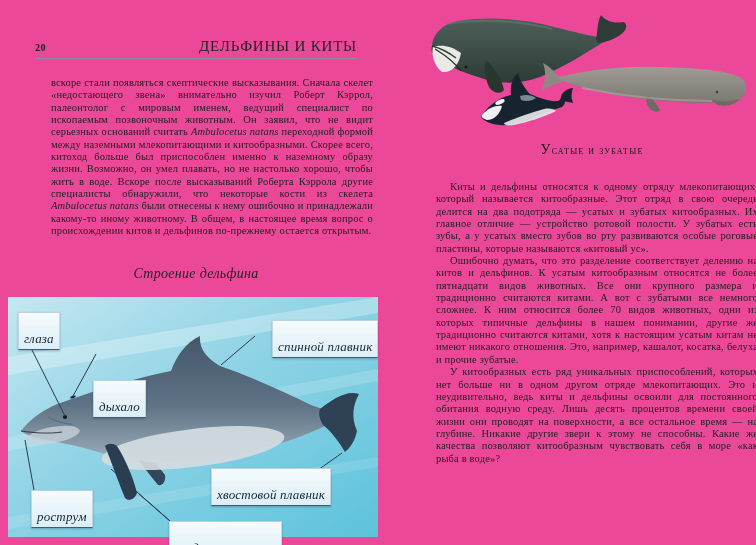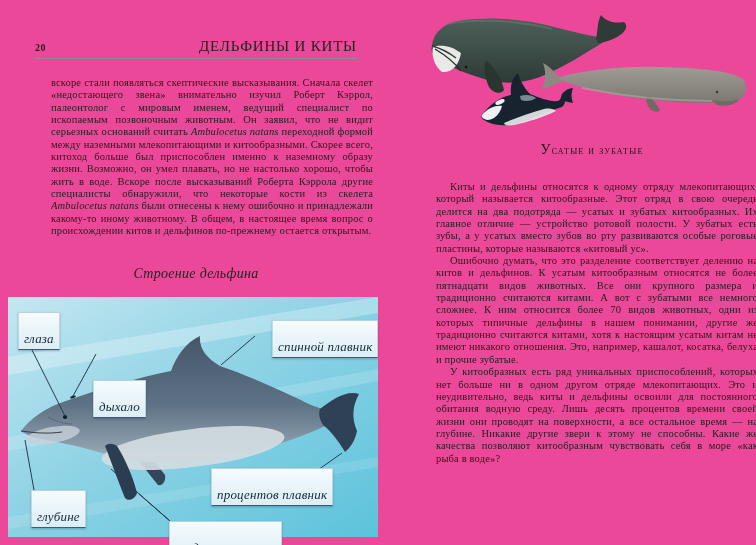--- a/index.html
+++ b/index.html
@@ -115,23 +115,23 @@
           <path d="M247 39 L213 68"></path>
           <path d="M290 187 L334 156"></path>
           <path d="M162 224 L103 172"></path>
           <path d="M162 224 L131 197"></path>
           <path d="M26 193 L17 143"></path>
         </g>
       </svg>
       <span class="dlabel lbl-eyes">глаза</span>
       <span class="dlabel lbl-blowhole">дыхало</span>
       <span class="dlabel lbl-dorsal">спинной плавник</span>
-      <span class="dlabel lbl-tail">процентов плавник</span>
+      <span class="dlabel lbl-tail">хвостовой плавник</span>
       <span class="dlabel lbl-pectoral">грудные плавники</span>
-      <span class="dlabel lbl-rostrum">глубине</span>
+      <span class="dlabel lbl-rostrum">рострум</span>
     </div>
   </div>
 
   <div>
     <div class="whales">
       <svg width="340" height="135" viewBox="0 0 340 135">
         <defs>
           <linearGradient id="bw" x1="0" y1="0" x2="0" y2="1">
             <stop offset="0" stop-color="#4e5f59"></stop>
             <stop offset="1" stop-color="#2d3b36"></stop>

